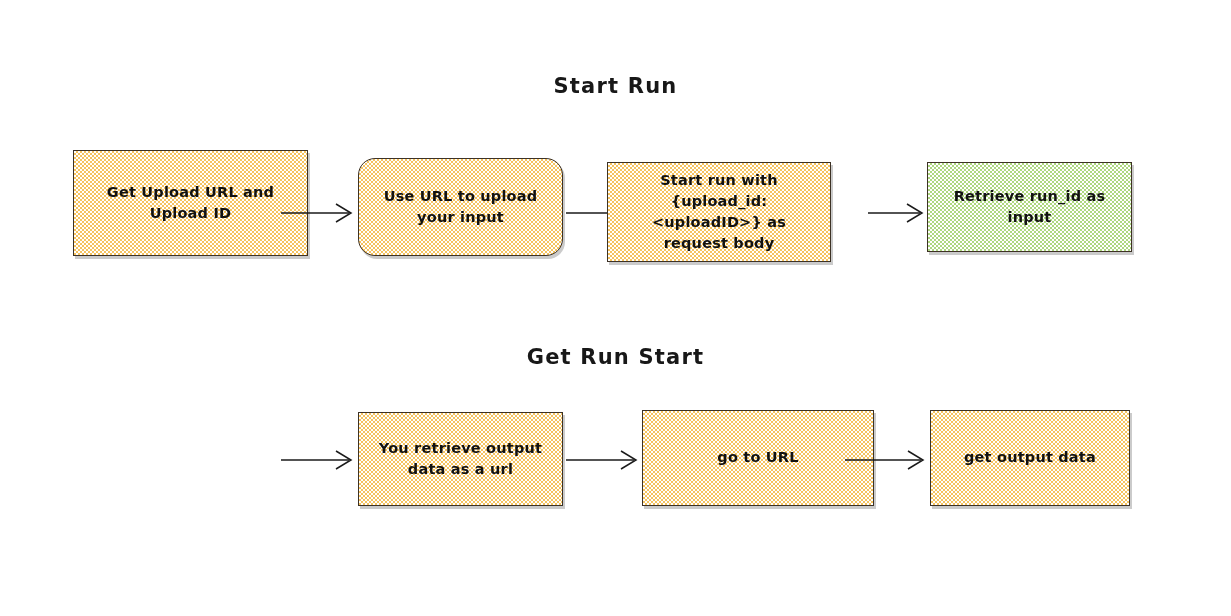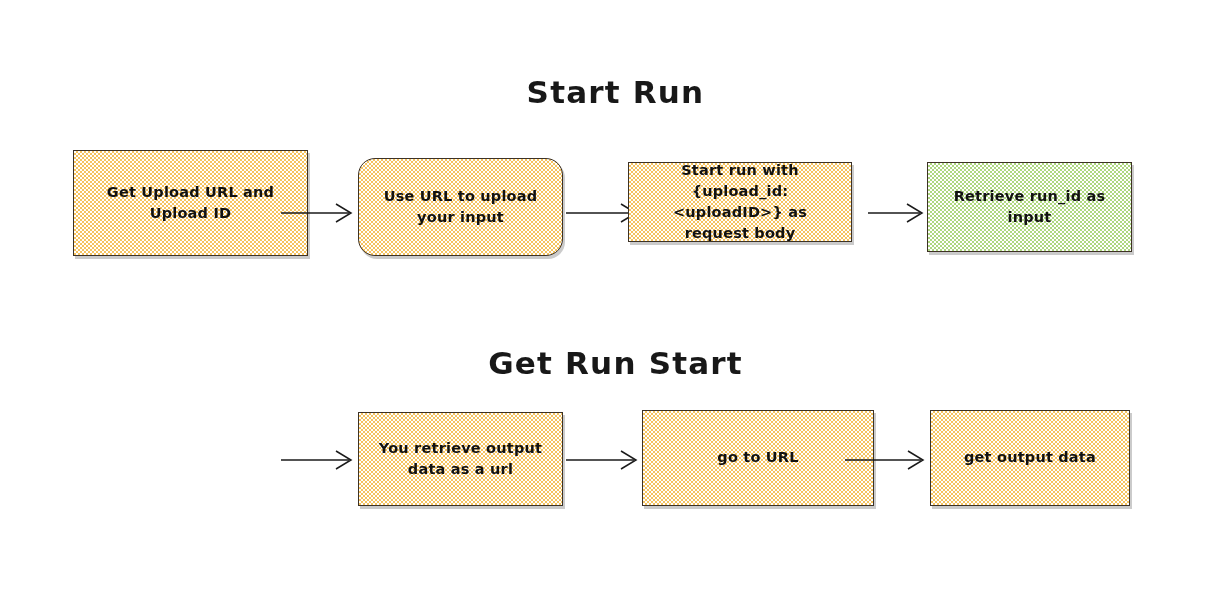--- a/index.html
+++ b/index.html
@@ -21,21 +21,21 @@
     width: 1231px;
     height: 616px;
   }
 
   
   .section-title {
     position: absolute;
     width: 100%;
     text-align: center;
     font-family: "DejaVu Sans", sans-serif;
-    font-size: 31px;
+    font-size: 21px;
     font-weight: 700;
     letter-spacing: 1.2px;
     color: #181818;
     white-space: nowrap;
   }
   #title-start-run { top: 74px; }
   #title-get-run-result { top: 345px; }
 
   
   .node {
@@ -108,21 +108,21 @@
 your input</span>
   </div>
 
   <div class="arrow" style="left:566px; top:200px; width:74px;">
     <svg width="74" height="26" viewBox="0 0 74 26">
       <line x1="0" y1="13" x2="68" y2="13" stroke="#1a1a1a" stroke-width="1.5"></line>
       <polyline points="55,4 70,13 55,22" fill="none" stroke="#1a1a1a" stroke-width="1.5"></polyline>
     </svg>
   </div>
 
-  <div class="node fill-orange" style="left:628px; top:162px; width:224px; height:80px;">
+  <div class="node fill-orange" style="left:607px; top:162px; width:224px; height:100px;">
     <span class="node-label">Start run with
 {upload_id:
 &lt;uploadID&gt;} as
 request body</span>
   </div>
 
   <div class="arrow" style="left:868px; top:200px; width:58px;">
     <svg width="58" height="26" viewBox="0 0 58 26">
       <line x1="0" y1="13" x2="52" y2="13" stroke="#1a1a1a" stroke-width="1.5"></line>
       <polyline points="39,4 54,13 39,22" fill="none" stroke="#1a1a1a" stroke-width="1.5"></polyline>

